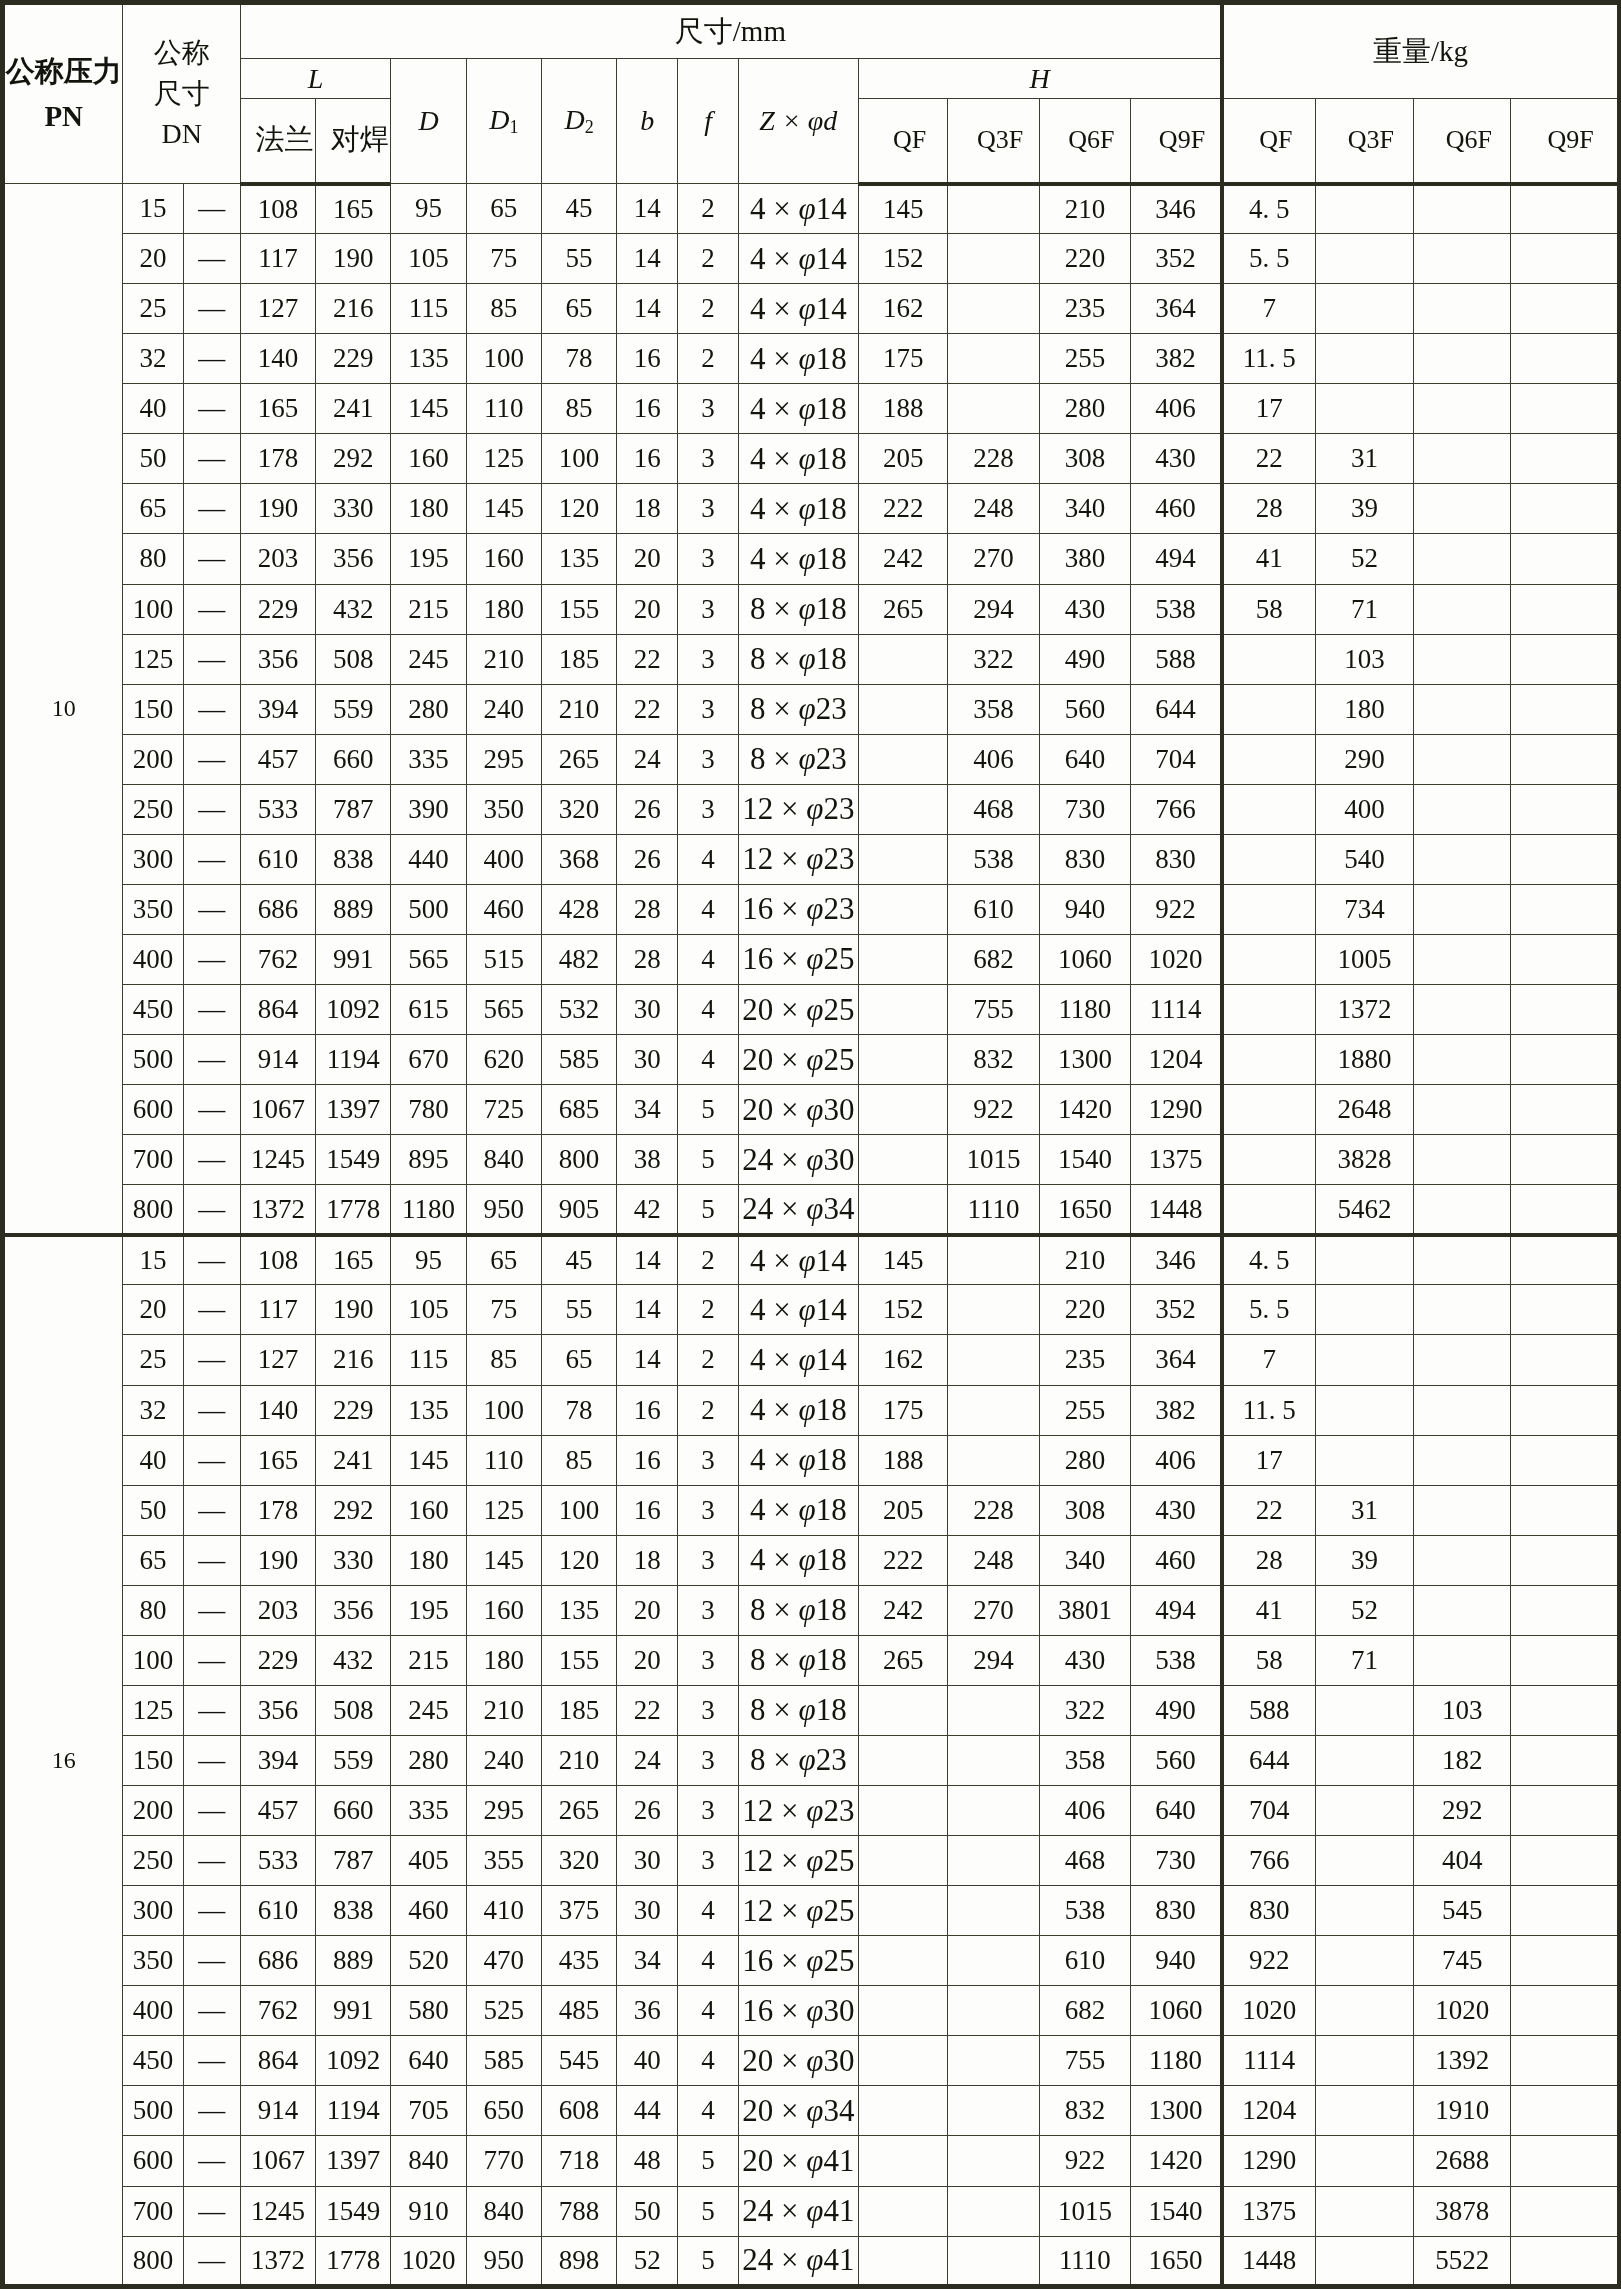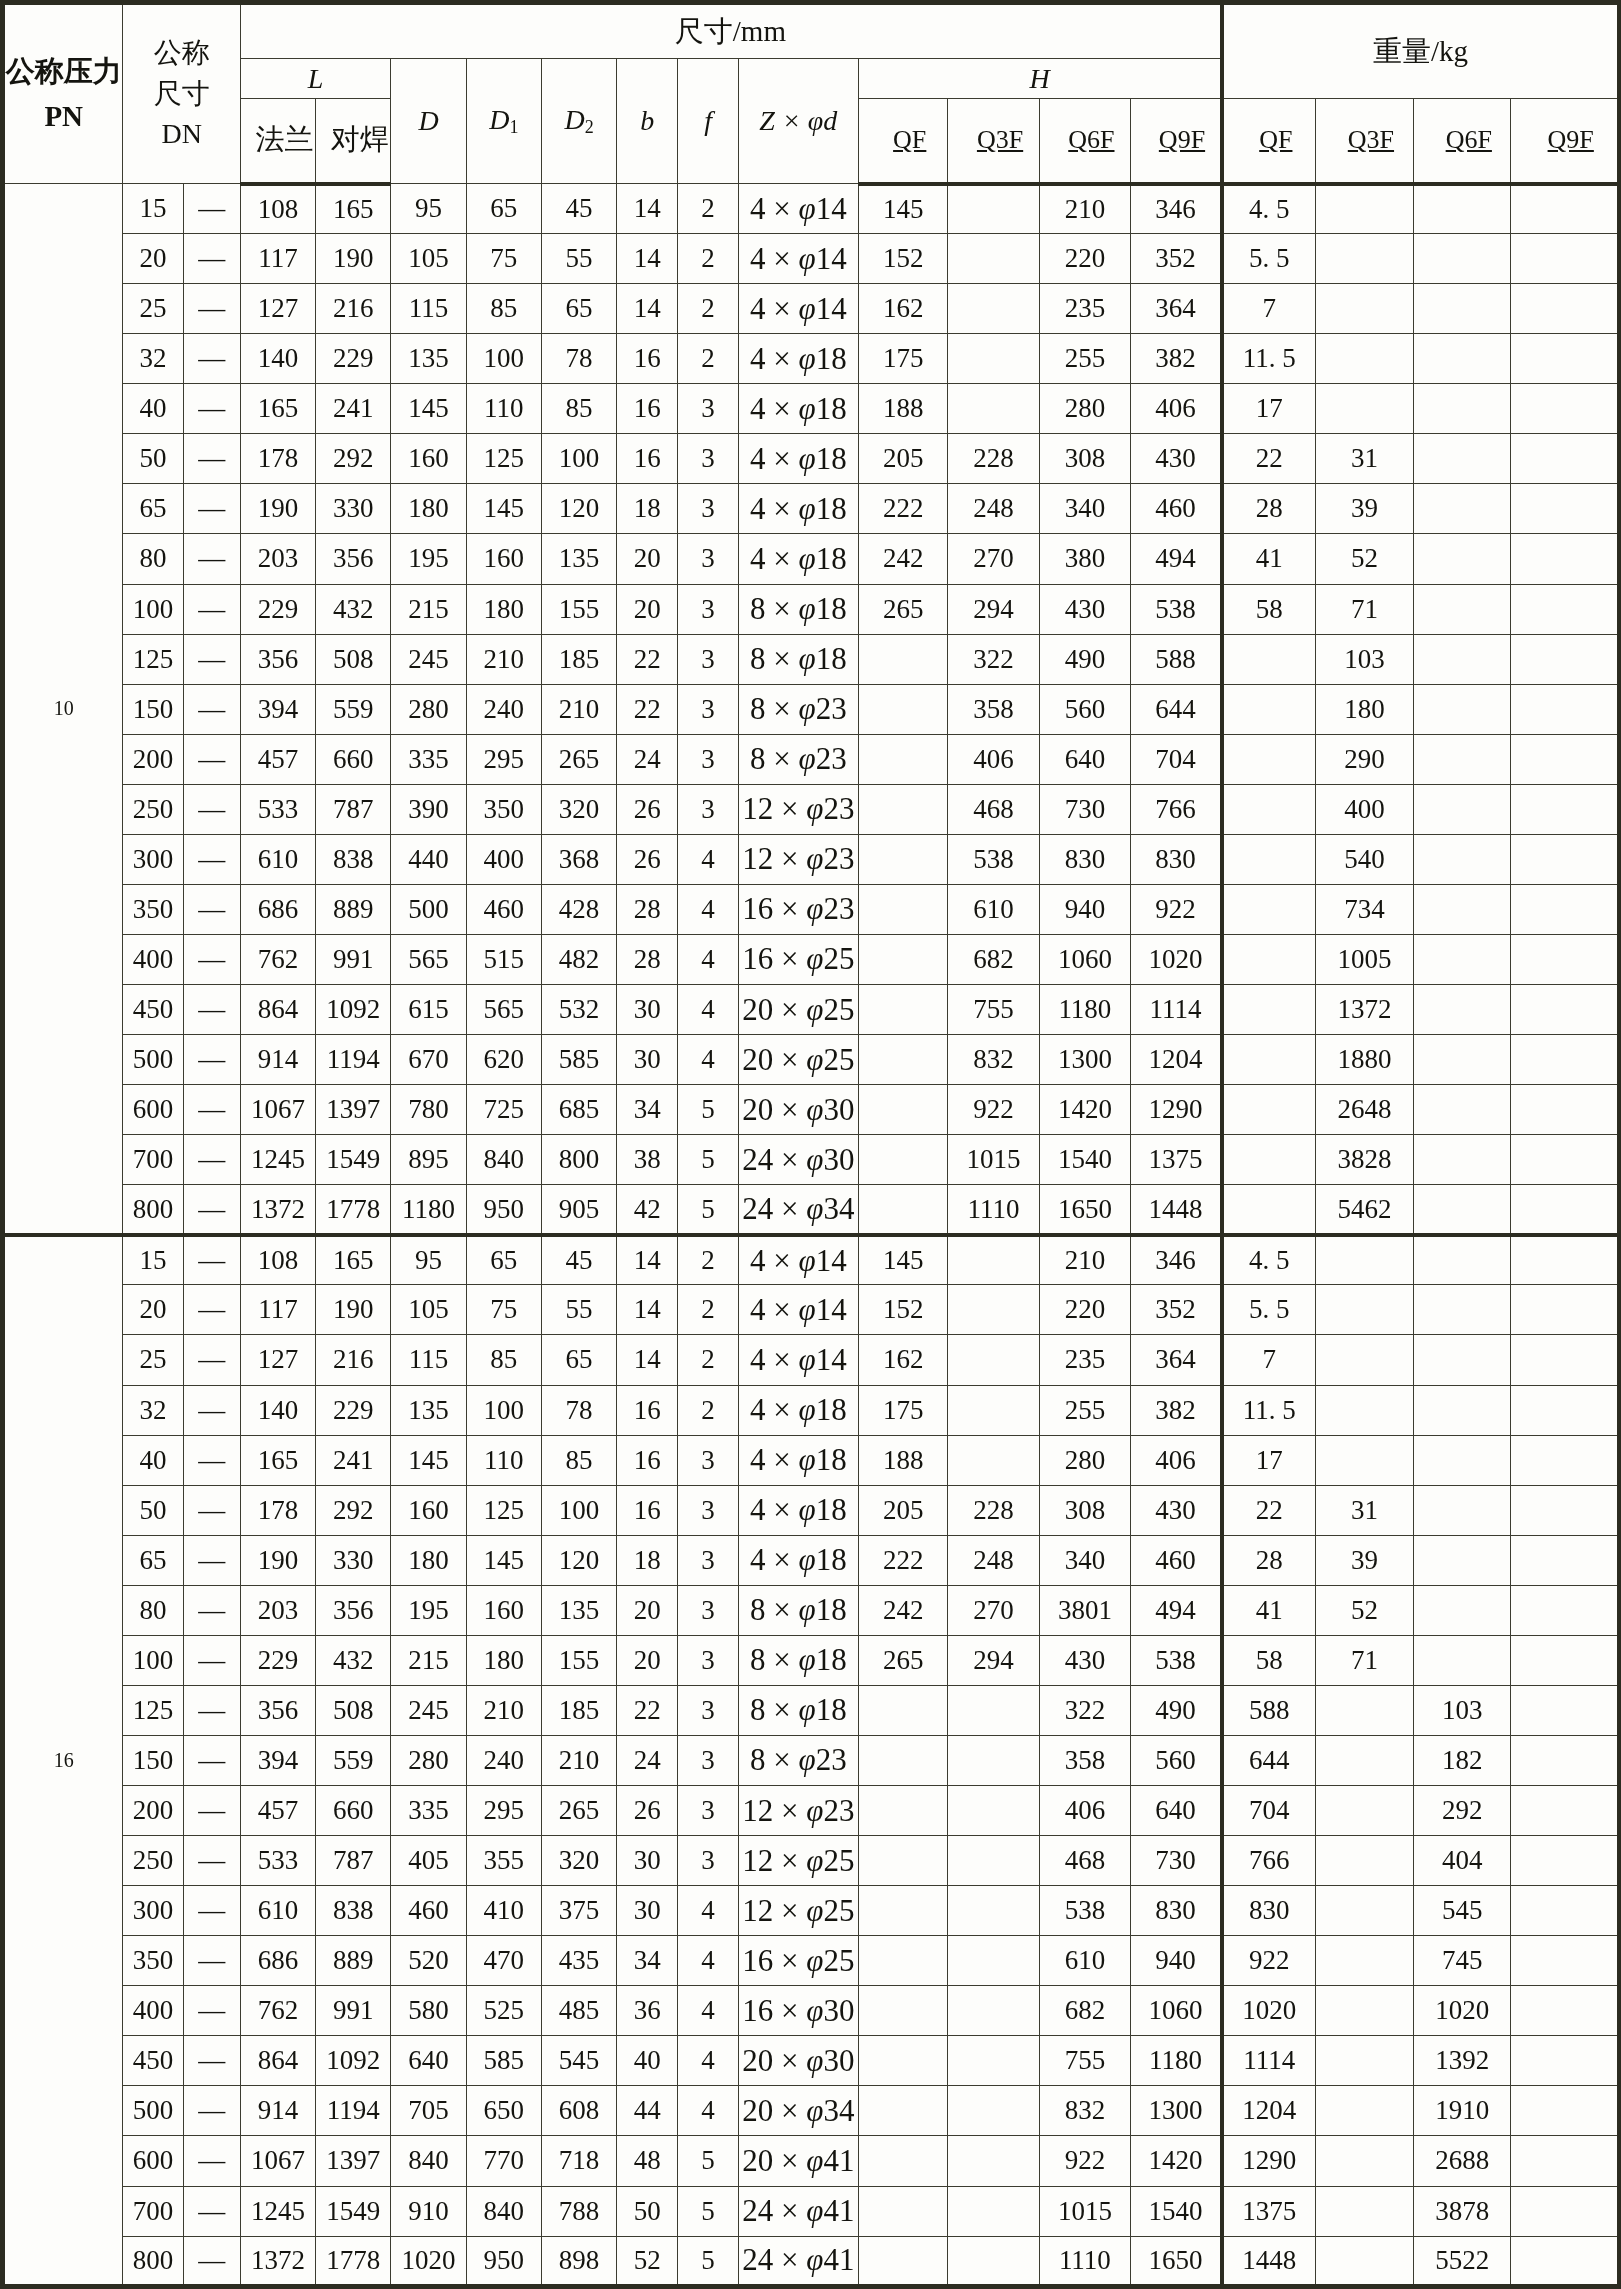--- a/index.html
+++ b/index.html
@@ -14,23 +14,23 @@
   tbody tr{height:50px;}
   tbody td{font-size:27px;}
   tbody td.zphi{font-size:31px;}
   tr.section-start td{border-top:4.5px solid #2c2c21;}
   .wt-split{border-left:4.5px solid #2c2c21;}
   .cn{font-size:29px;}
   .pn-head div{font-size:29px;line-height:1.55;font-weight:bold;}
   .dn-head div{font-size:28px;line-height:1.45;}
   .var{font-style:italic;font-size:28px;}
   th sub{font-size:18px;font-style:normal;}
-  .pn-cell{font-size:20px;}
+  .pn-cell{font-size:24px;}
   .phi{font-style:italic;}
-  .sub-col{font-size:26px;text-decoration:underline;}
+  .sub-col{font-size:26px;}
 </style>
 </head>
 <body>
 
 <div class="sheet">
   <table>
     <colgroup>
       <col style="width:120px">
         <col style="width:60px">
         <col style="width:57px">

